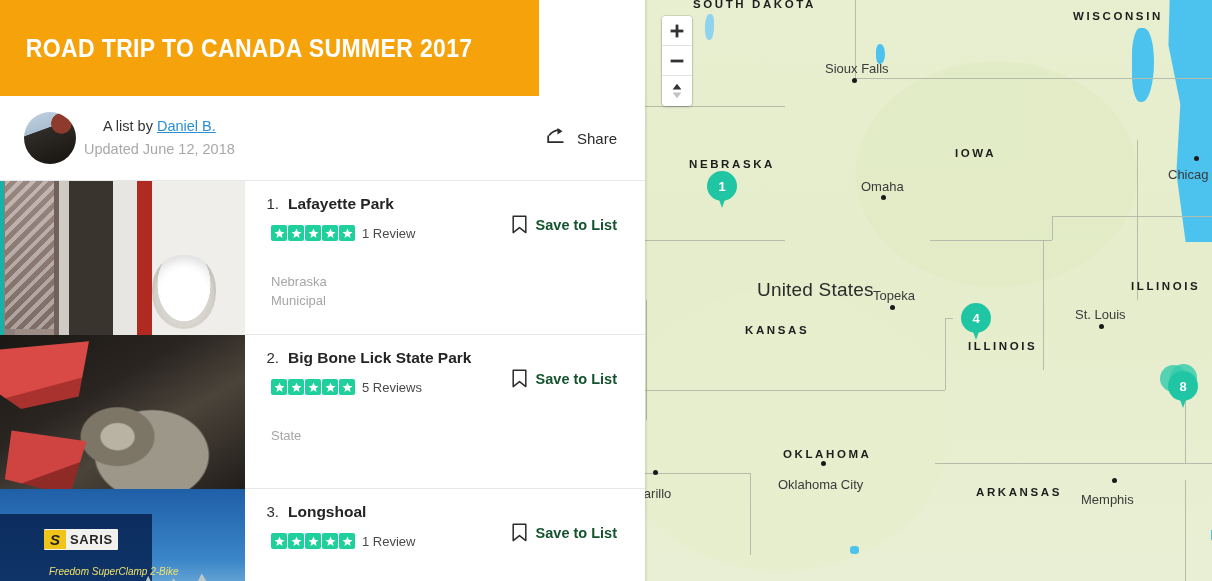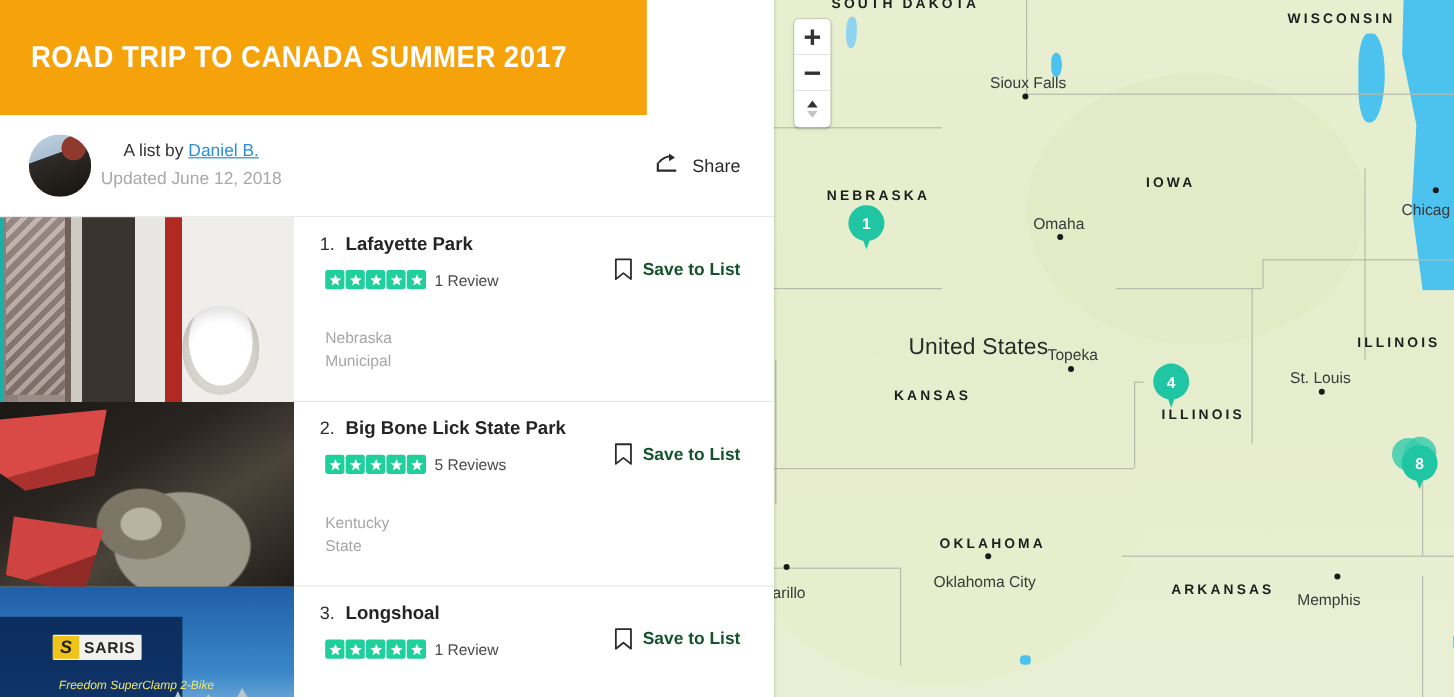--- a/index.html
+++ b/index.html
@@ -381,21 +381,20 @@
               </span>
             <span class="star-box">
                 <svg class="star-glyph" viewBox="0 0 12 12">
                   <path d="M6 0.6 L7.5 4.2 L11.4 4.5 L8.4 7 L9.4 10.9 L6 8.8 L2.6 10.9 L3.6 7 L0.6 4.5 L4.5 4.2 Z" fill="#fff"></path>
                 </svg>
               </span>
           </span>
           <span class="review-count">5 Reviews</span>
         </div>
         <div class="poi-meta">
-          <div>Kentucky</div>
           <div>State</div>
         </div>
         <div class="save-btn">
           <svg class="bookmark-ic" viewBox="0 0 15 19">
             <path d="M1.2 1.2 H13.8 V17.6 L7.5 12.6 L1.2 17.6 Z" fill="none" stroke="#2b2b2b" stroke-width="1.5" stroke-linejoin="round"></path>
           </svg>
           <span>Save to List</span>
         </div>
       </div>
     </div>

